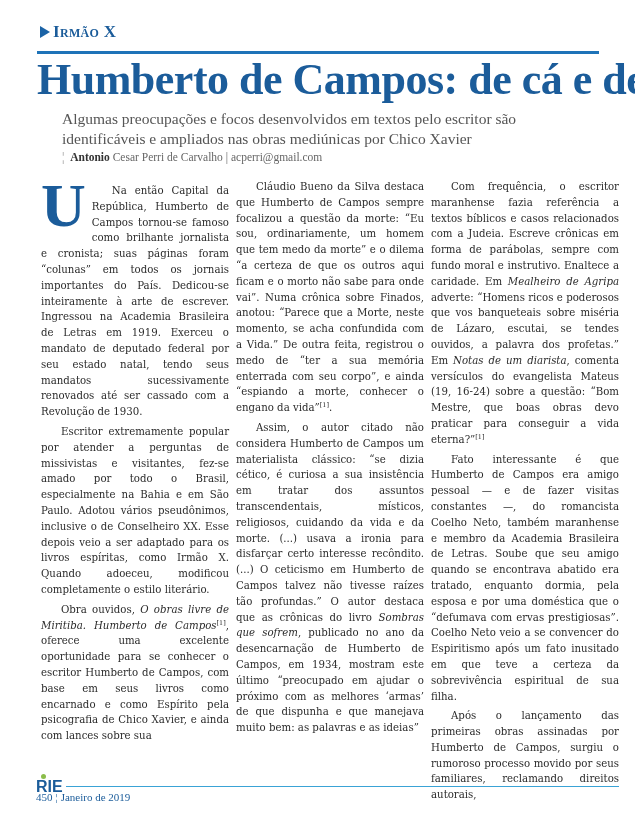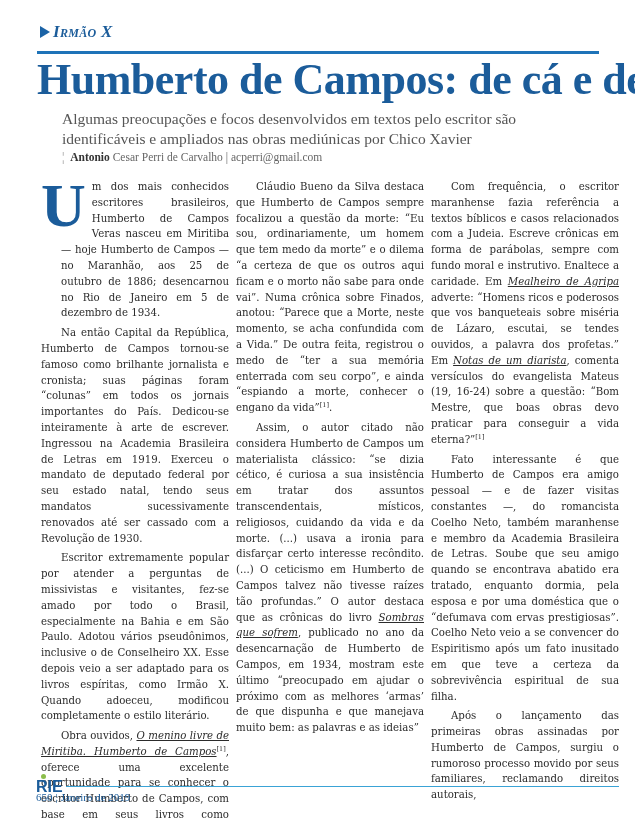--- a/index.html
+++ b/index.html
@@ -1,41 +1,41 @@
 <!DOCTYPE html>
 <html><head>
 <meta charset="utf-8">
 <style>
   * { box-sizing: border-box; margin: 0; padding: 0; }
   html, body { width: 635px; height: 818px; background: #ffffff; overflow: hidden; }
   body { position: relative; font-family: "DejaVu Serif", serif; color: #2a2a2a; }
 
   .section-tag { position: absolute; left: 40px; top: 22px; display: flex; align-items: center; }
   .section-tag .arrow { width: 0; height: 0; border-top: 6px solid transparent; border-bottom: 6px solid transparent; border-left: 10px solid #1b63a6; margin-right: 3px; }
-  .section-tag .label { font-family: "Liberation Serif", serif; font-weight: bold; font-size: 17px; color: #1b5c9a; letter-spacing: 0.3px; font-variant: small-caps; font-style: italic; }
+  .section-tag .label { font-family: "Liberation Serif", serif; font-weight: bold; font-size: 17px; color: #1b5c9a; letter-spacing: 0.3px; font-variant: small-caps; }
 
   .top-rule { position: absolute; left: 37px; top: 51px; width: 562px; height: 3px; background: #1e73b8; }
 
   .title { position: absolute; left: 37px; top: 56px; font-family: "Liberation Serif", serif; font-size: 44px; color: #1b5c9a; letter-spacing: -0.5px; white-space: nowrap; line-height: 1.1; }
 
   .subtitle { position: absolute; left: 62px; top: 109px; width: 470px; font-family: "Liberation Serif", serif; font-size: 15.5px; color: #555; line-height: 20px; }
 
   .byline { position: absolute; left: 62px; top: 151px; font-family: "Liberation Serif", serif; font-size: 11.5px; color: #666; white-space: nowrap; }
   .byline .bar { color: #888; margin-right: 3px; }
   .byline .first { font-weight: bold; color: #333; }
 
   .col { position: absolute; top: 179px; width: 188px; font-family: "DejaVu Serif", serif; font-size: 10.2px; line-height: 15.8px; color: #2b2b2b; text-align: justify; }
   .col p { text-indent: 20px; margin-bottom: 4px; hyphens: manual; }
   .col p.noindent { text-indent: 0; }
   .c1 { left: 41px; }
   .c2 { left: 236px; }
   .c3 { left: 431px; }
   .dropcap { float: left; font-family: "Liberation Serif", serif; font-weight: bold; font-size: 62px; line-height: 48px; color: #1b5c9a; margin: 2px 6px 0 -20px; height: 50px; }
   sup { font-size: 6.5px; vertical-align: super; line-height: 0; }
-  em { font-style: italic; text-decoration: underline; }
+  em { font-style: italic; }
 
   .footer-rule { position: absolute; left: 66px; top: 786px; width: 553px; height: 1px; background: #3aa3d6; }
   .footer-logo { position: absolute; left: 36px; top: 778px; font-family: "Liberation Sans", sans-serif; font-weight: bold; font-size: 16px; color: #1b5c9a; }
   .footer-logo .dot { display: inline-block; width: 5px; height: 5px; border-radius: 50%; background: #8bbd4a; position: absolute; left: 5px; top: -4px; }
   .footer-text { position: absolute; left: 36px; top: 791px; font-family: "Liberation Serif", serif; font-size: 11px; color: #1b5c9a; white-space: nowrap; }
   .footer-text .sep { color: #1b5c9a; margin: 0 3px; }
 </style>
 </head>
 <body>
 
@@ -53,26 +53,26 @@
 <div class="byline">
   <span class="bar">¦</span>
   <span class="first">Antonio</span>
   <span>Cesar Perri de Carvalho</span>
   <span> | </span>
   <span>acperri@gmail.com</span>
 </div>
 
 <div class="col c1">
   <p class="noindent" style="padding-left:20px;">
-    <span class="dropcap">U</span><span>m dos mais conhecidos escritores brasileiros, Humberto de Campos Veras nasceu em Miritiba — hoje Humberto de Campos — no Maranhão, aos 25 de outubro de 1886; desencarnou no Rio de Janeiro em 5 de dezembro de 1934.</span>
+    <span class="dropcap">U</span>
   </p>
   <p>Na então Capital da República, Humberto de Campos tornou-se famoso como brilhante jornalista e cronista; suas páginas foram “colunas” em todos os jornais importantes do País. Dedicou-se inteiramente à arte de escrever. Ingressou na Academia Brasileira de Letras em 1919. Exerceu o mandato de deputado federal por seu estado natal, tendo seus mandatos sucessivamente renovados até ser cassado com a Revolução de 1930.</p>
   <p>Escritor extremamente popular por atender a perguntas de missivistas e visitantes, fez-se amado por todo o Brasil, especialmente na Bahia e em São Paulo. Adotou vários pseudônimos, inclusive o de Conselheiro XX. Esse depois veio a ser adaptado para os livros espíritas, como Irmão X. Quando adoeceu, modificou completamente o estilo literário.</p>
   <p>
-    <span>Obra ouvidos, </span><em>O menino livre de Miritiba. Humberto de Campos</em><sup>[1]</sup><span>, oferece uma excelente oportunidade para se conhecer o escritor Humberto de Campos, com base em seus livros como encarnado e como Espírito pela psicografia de Chico Xavier, e ainda com lances sobre sua</span>
+    <span>Obra ouvidos, </span><em>O obras livre de Miritiba. Humberto de Campos</em><sup>[1]</sup><span>, oferece uma excelente oportunidade para se conhecer o escritor Humberto de Campos, com base em seus livros como encarnado e como Espírito pela psicografia de Chico Xavier, e ainda com lances sobre sua</span>
   </p>
 </div>
 
 <div class="col c2">
   <p>
     <span>Cláudio Bueno da Silva destaca que Humberto de Campos sempre focalizou a questão da morte: “Eu sou, ordinariamente, um homem que tem medo da morte” e o dilema “a certeza de que os outros aqui ficam e o morto não sabe para onde vai”. Numa crônica sobre Finados, anotou: “Parece que a Morte, neste momento, se acha confundida com a Vida.” De outra feita, registrou o medo de “ter a sua memória enterrada com seu corpo”, e ainda “espiando a morte, conhecer o engano da vida”</span><sup>[1]</sup><span>.</span>
   </p>
   <p>
     <span>Assim, o autor citado não considera Humberto de Campos um materialista clássico: “se dizia cético, é curiosa a sua insistência em tratar dos assuntos transcendentais, místicos, religiosos, cuidando da vida e da morte. (...) usava a ironia para disfarçar certo interesse recôndito. (...) O ceticismo em Humberto de Campos talvez não tivesse raízes tão profundas.” O autor destaca que as crônicas do livro </span><em>Sombras que sofrem</em><span>, publicado no ano da desencarnação de Humberto de Campos, em 1934, mostram este último “preocupado em ajudar o próximo com as melhores ‘armas’ de que dispunha e que manejava muito bem: as palavras e as ideias”</span>
   </p>
@@ -85,14 +85,14 @@
   <p>Fato interessante é que Humberto de Campos era amigo pessoal — e de fazer visitas constantes —, do romancista Coelho Neto, também maranhense e membro da Academia Brasileira de Letras. Soube que seu amigo quando se encontrava abatido era tratado, enquanto dormia, pela esposa e por uma doméstica que o “defumava com ervas prestigiosas”. Coelho Neto veio a se convencer do Espiritismo após um fato inusitado em que teve a certeza da sobrevivência espiritual de sua filha.</p>
   <p>Após o lançamento das primeiras obras assinadas por Humberto de Campos, surgiu o rumoroso processo movido por seus familiares, reclamando direitos autorais,</p>
 </div>
 
 <div class="footer-rule"></div>
 <div class="footer-logo">
   <span class="dot"></span>
   <span>RIE</span>
 </div>
 <div class="footer-text">
-  <span>650</span><span class="sep">¦</span><span>Janeiro de 2019</span>
+  <span>450</span><span class="sep">¦</span><span>Janeiro de 2019</span>
 </div>
 
 </body></html>

